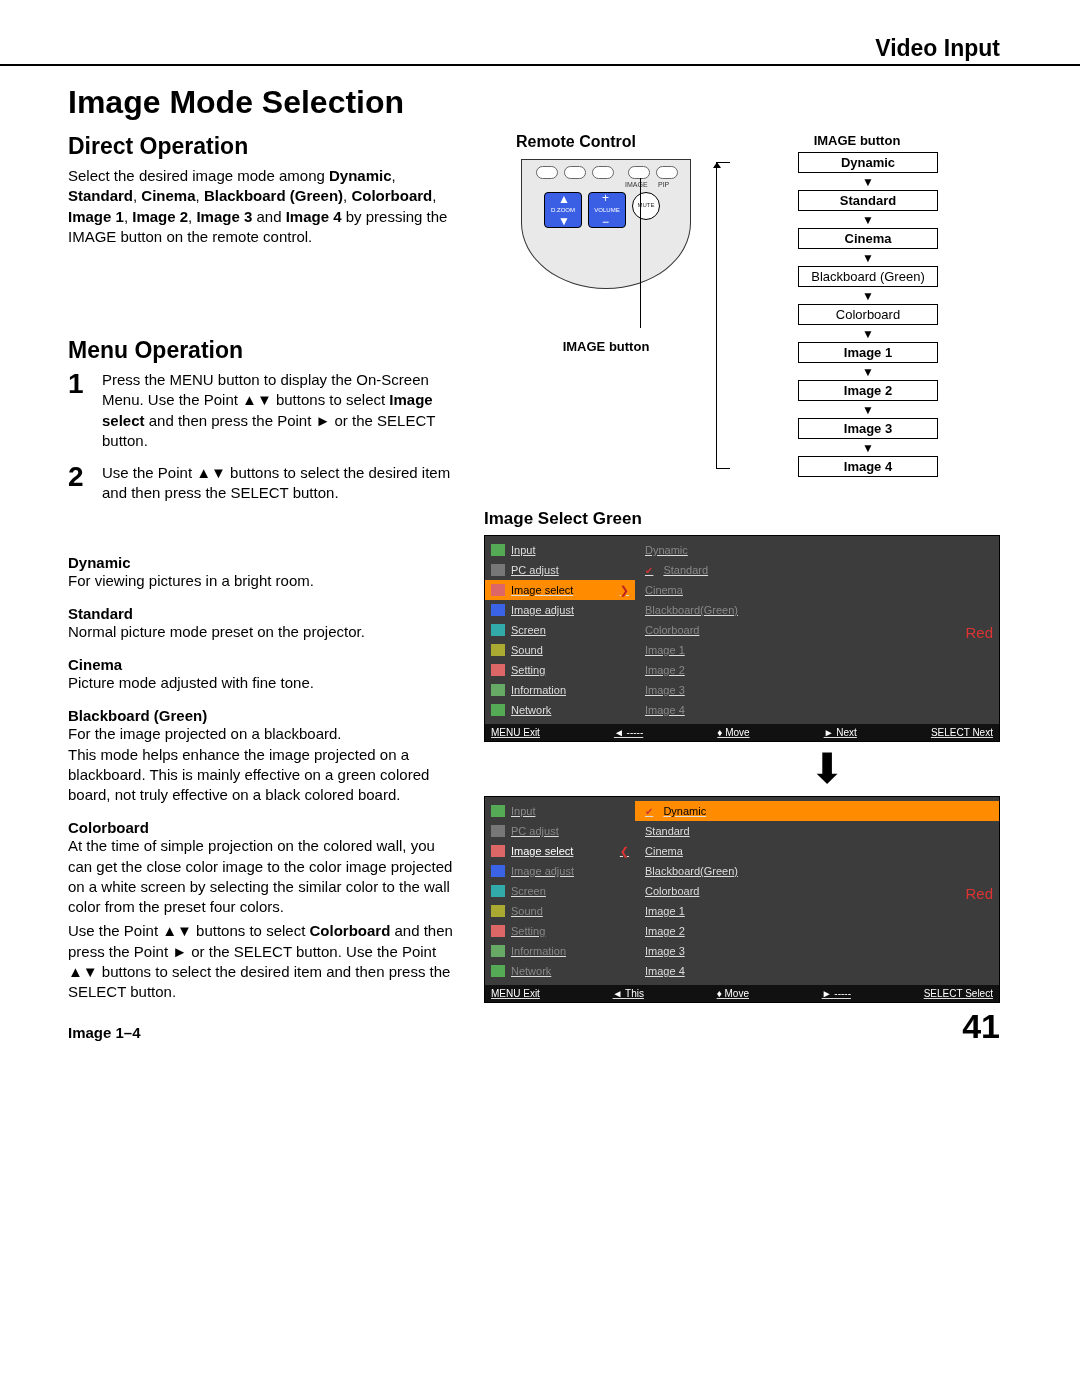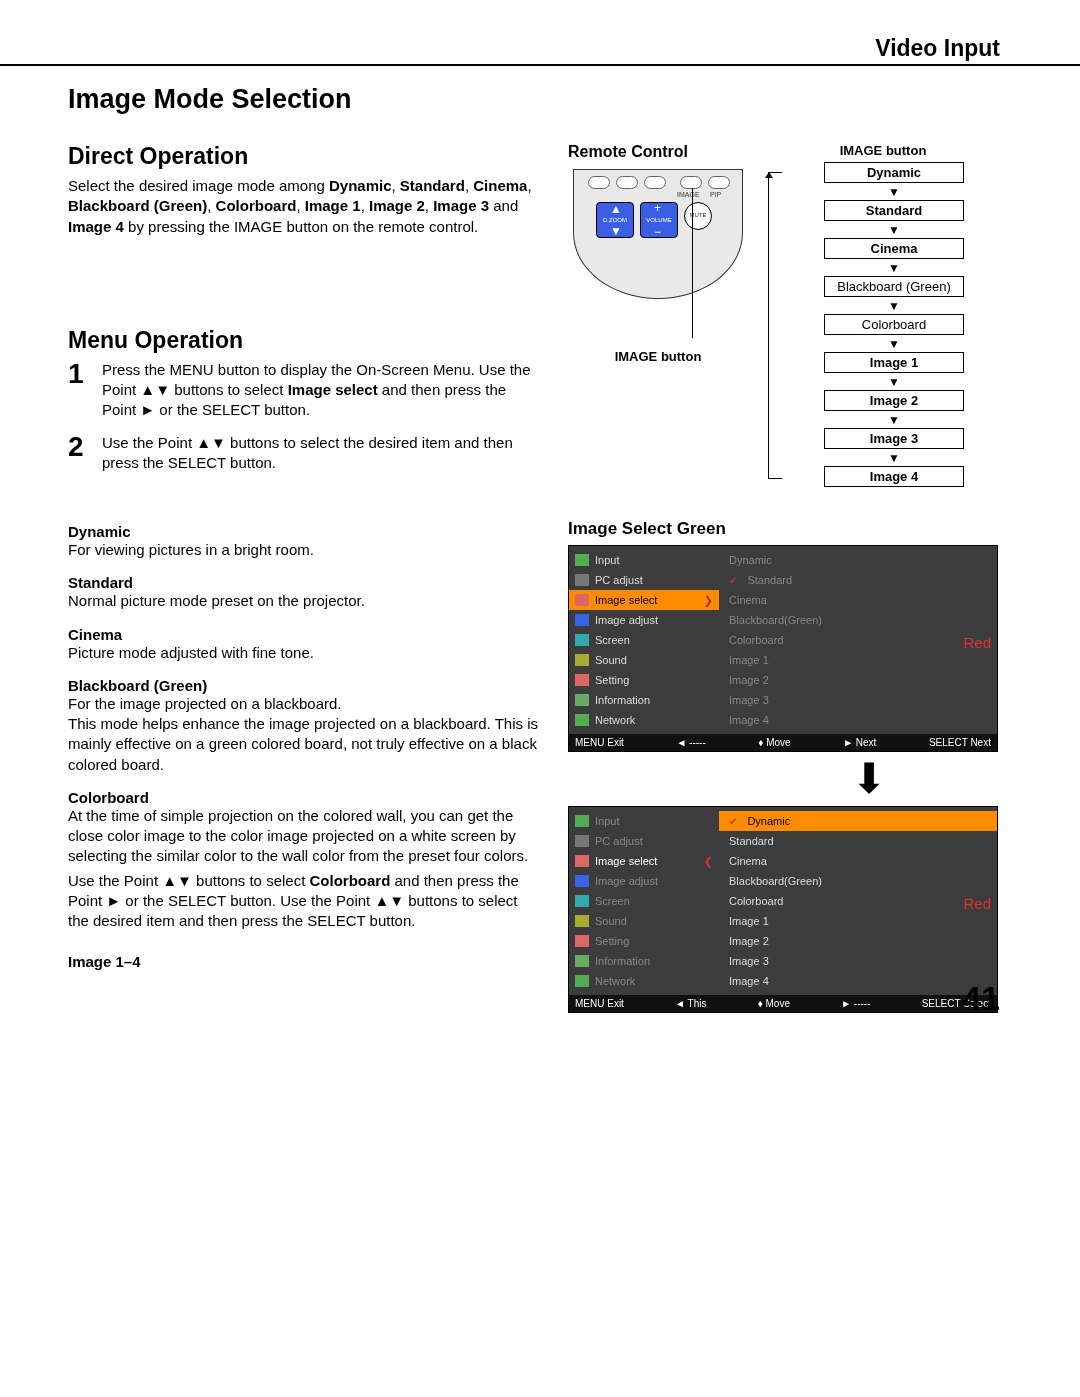--- a/index.html
+++ b/index.html
@@ -20,23 +20,23 @@
     text-align: right;
     font-size: 23px;
     font-weight: bold;
     padding-bottom: 2px;
   }
   .rule {
     border-top: 2px solid #000;
     margin: 0 -80px 18px -80px;
   }
   h1.title {
-    font-size: 27px;
+    font-size: 32px;
     font-weight: bold;
-    margin: 0 0 28px 0;
+    margin: 0 0 12px 0;
   }
   h2 {
     font-size: 23px;
     font-weight: bold;
     margin: 0 0 6px 0;
   }
   .cols {
     display: flex;
     gap: 30px;
     align-items: flex-start;
@@ -54,21 +54,21 @@
   .step-body { flex: 1; line-height: 1.35; }
   .mode-block { margin-top: 14px; }
   .mode-block .label { font-weight: bold; }
 
   
   .right-top {
     display: flex;
     gap: 18px;
     align-items: flex-start;
   }
-  .remote-col { width: 180px; text-align: center; }
+  .remote-col { width: 180px; text-align: center; margin-left: 32px; }
   .remote {
     width: 170px; height: 130px;
     border: 1px solid #333;
     border-bottom-left-radius: 90px 70px;
     border-bottom-right-radius: 90px 70px;
     background: #e9e9e9;
     position: relative;
     margin: 8px auto 0 auto;
   }
   .remote .small-btn {
@@ -115,26 +115,27 @@
     border-bottom: 1px solid #000;
   }
   .cycle-return::before {
     content:""; position:absolute; left:-4px; top:-1px;
     border-bottom:6px solid #000; border-left:4px solid transparent; border-right:4px solid transparent;
   }
 
   
   .ism-title { font-size:17px; font-weight:bold; margin:28px 0 6px 0; }
   .osd {
-    width: 430px;
+    width: 516px;
     background: #3c3c3c;
     border: 1px solid #000;
     font-size: 11px;
     color: #ddd;
     position: relative;
+    text-decoration: underline;
   }
   .osd-body { display:flex; }
   .osd-left { width: 150px; padding:4px 0; }
   .osd-right { flex:1; padding:4px 0; position:relative; }
   .osd-row { display:flex; align-items:center; height:20px; padding:0 6px; gap:6px; }
   .osd-row.sel { background:#ff8c00; color:#000; }
   .osd-row.muted { color:#888; }
   .osd-right .osd-row { padding-left:10px; }
   .osd-right .osd-row.sel { background:#ff8c00; color:#000; }
   .osd-right .osd-row .tick { color:#c33; margin-right:4px; font-size:10px; }

